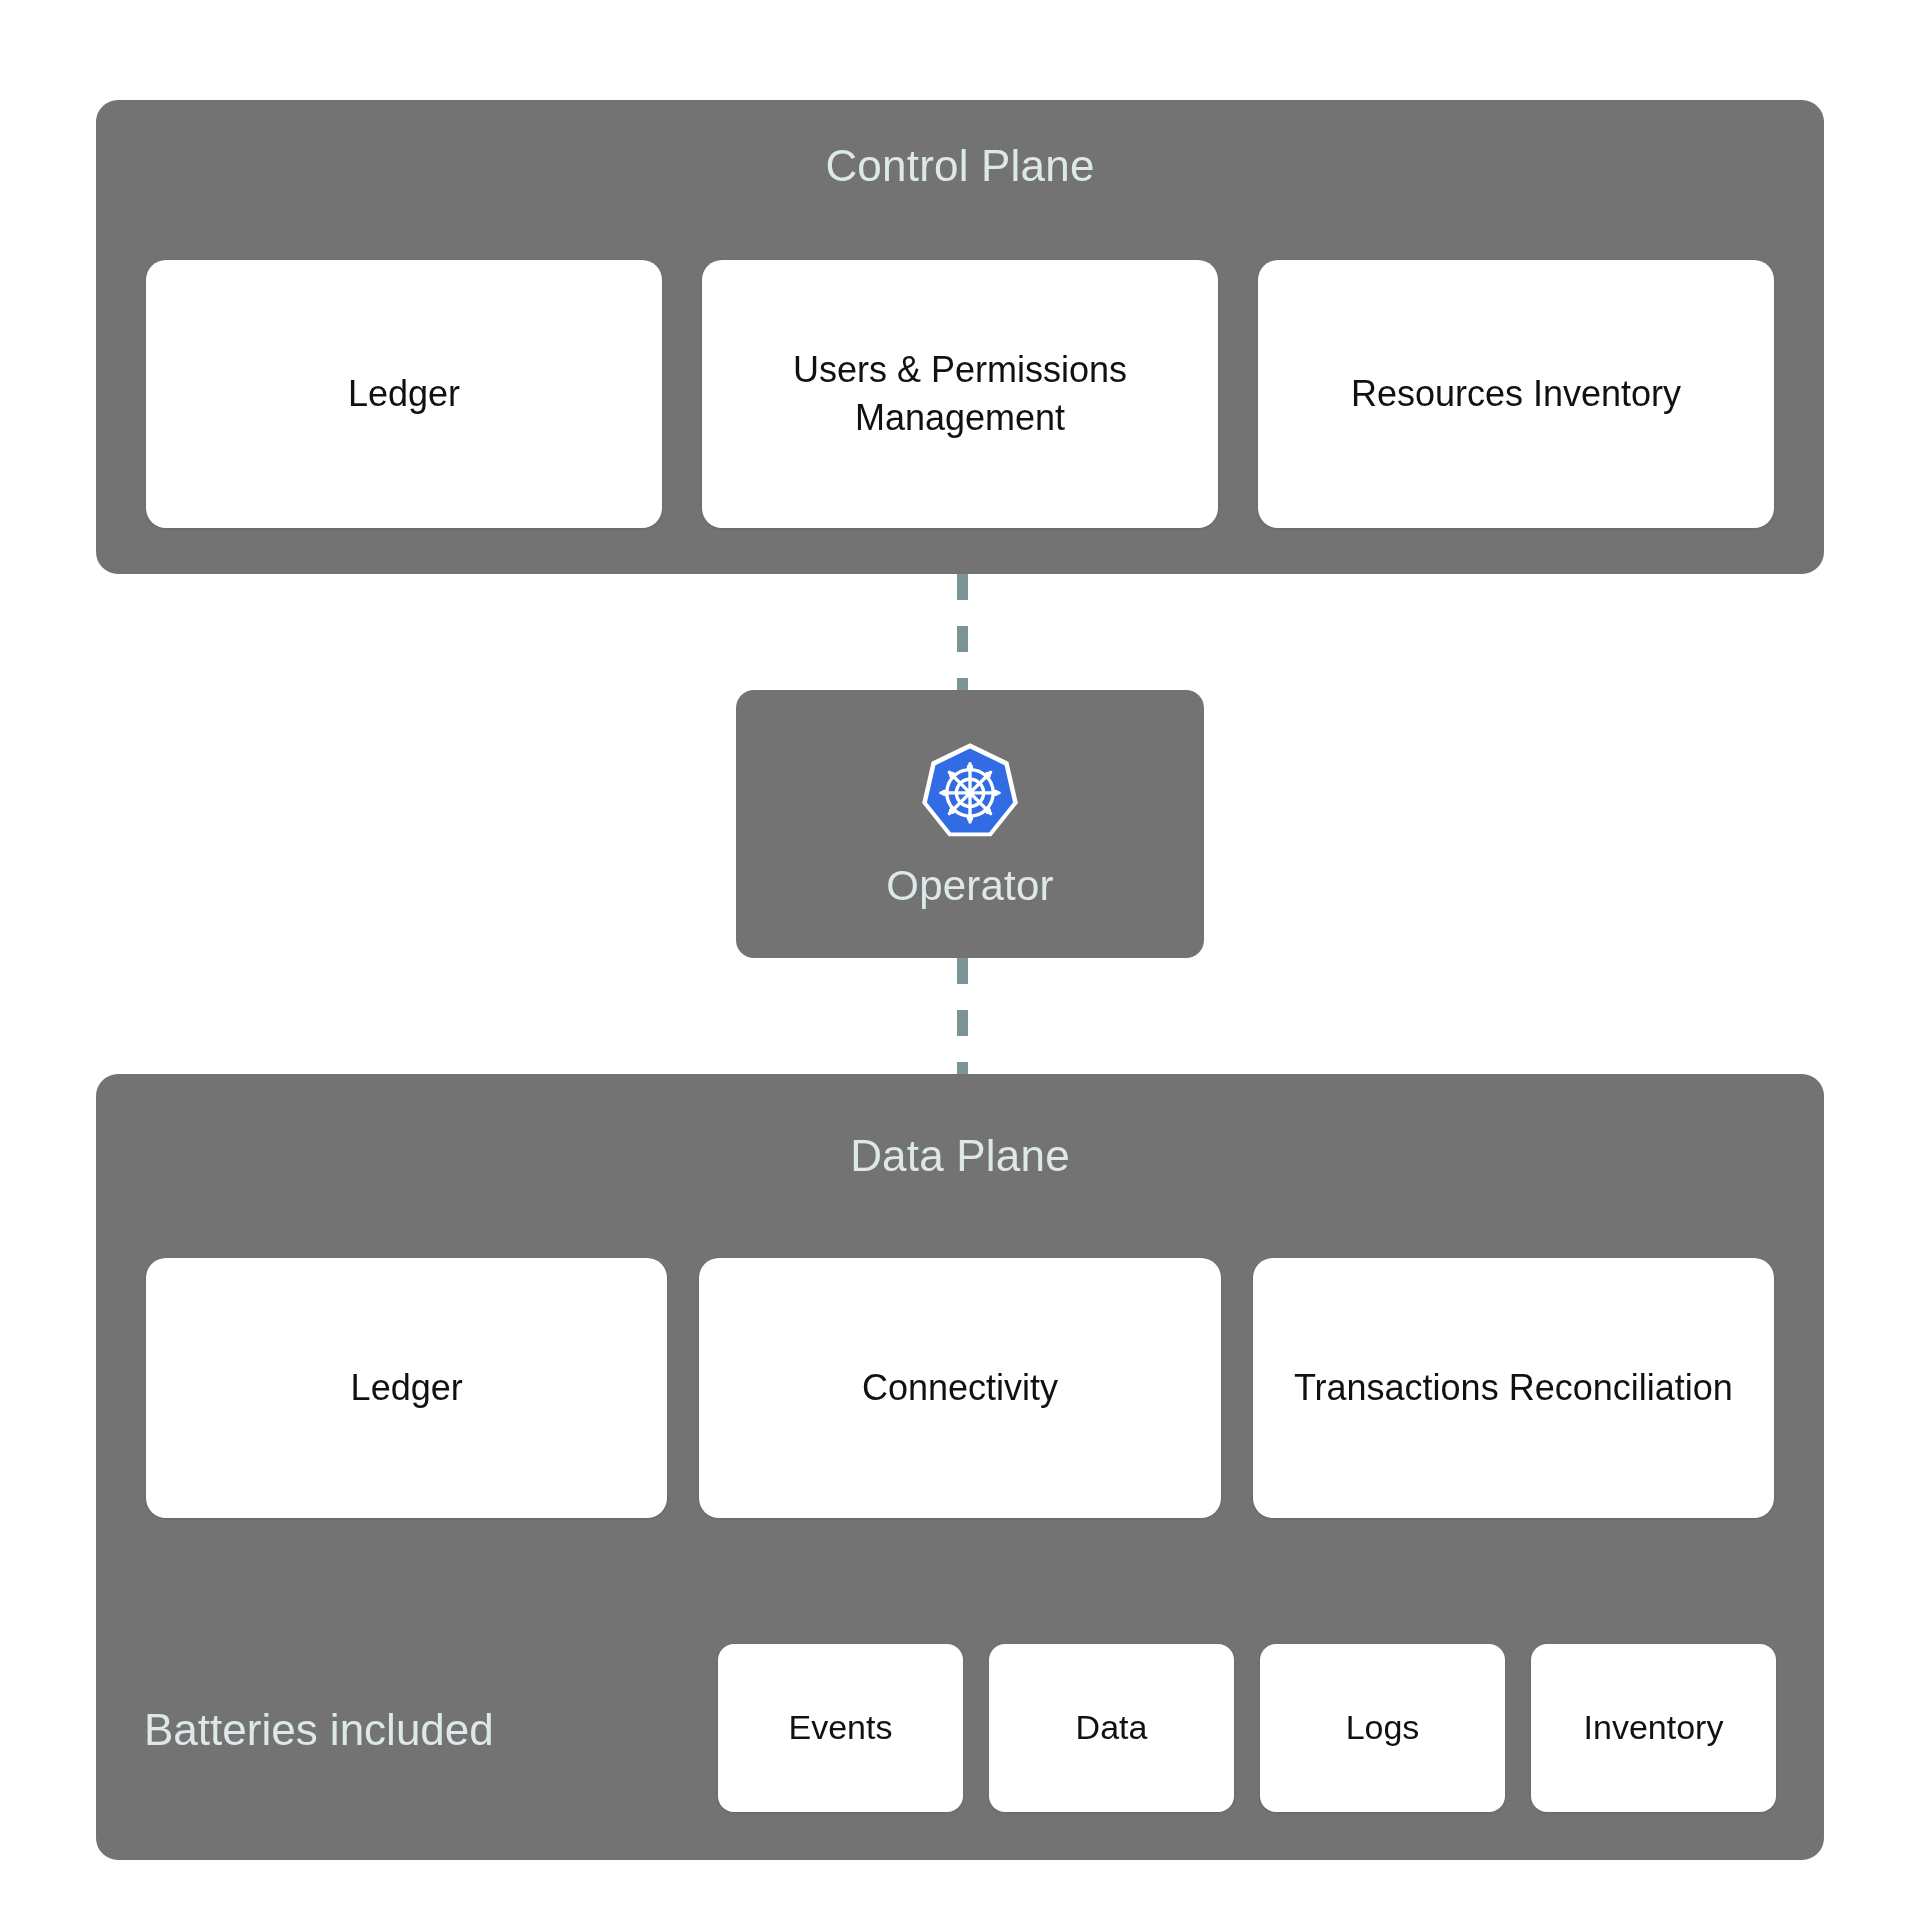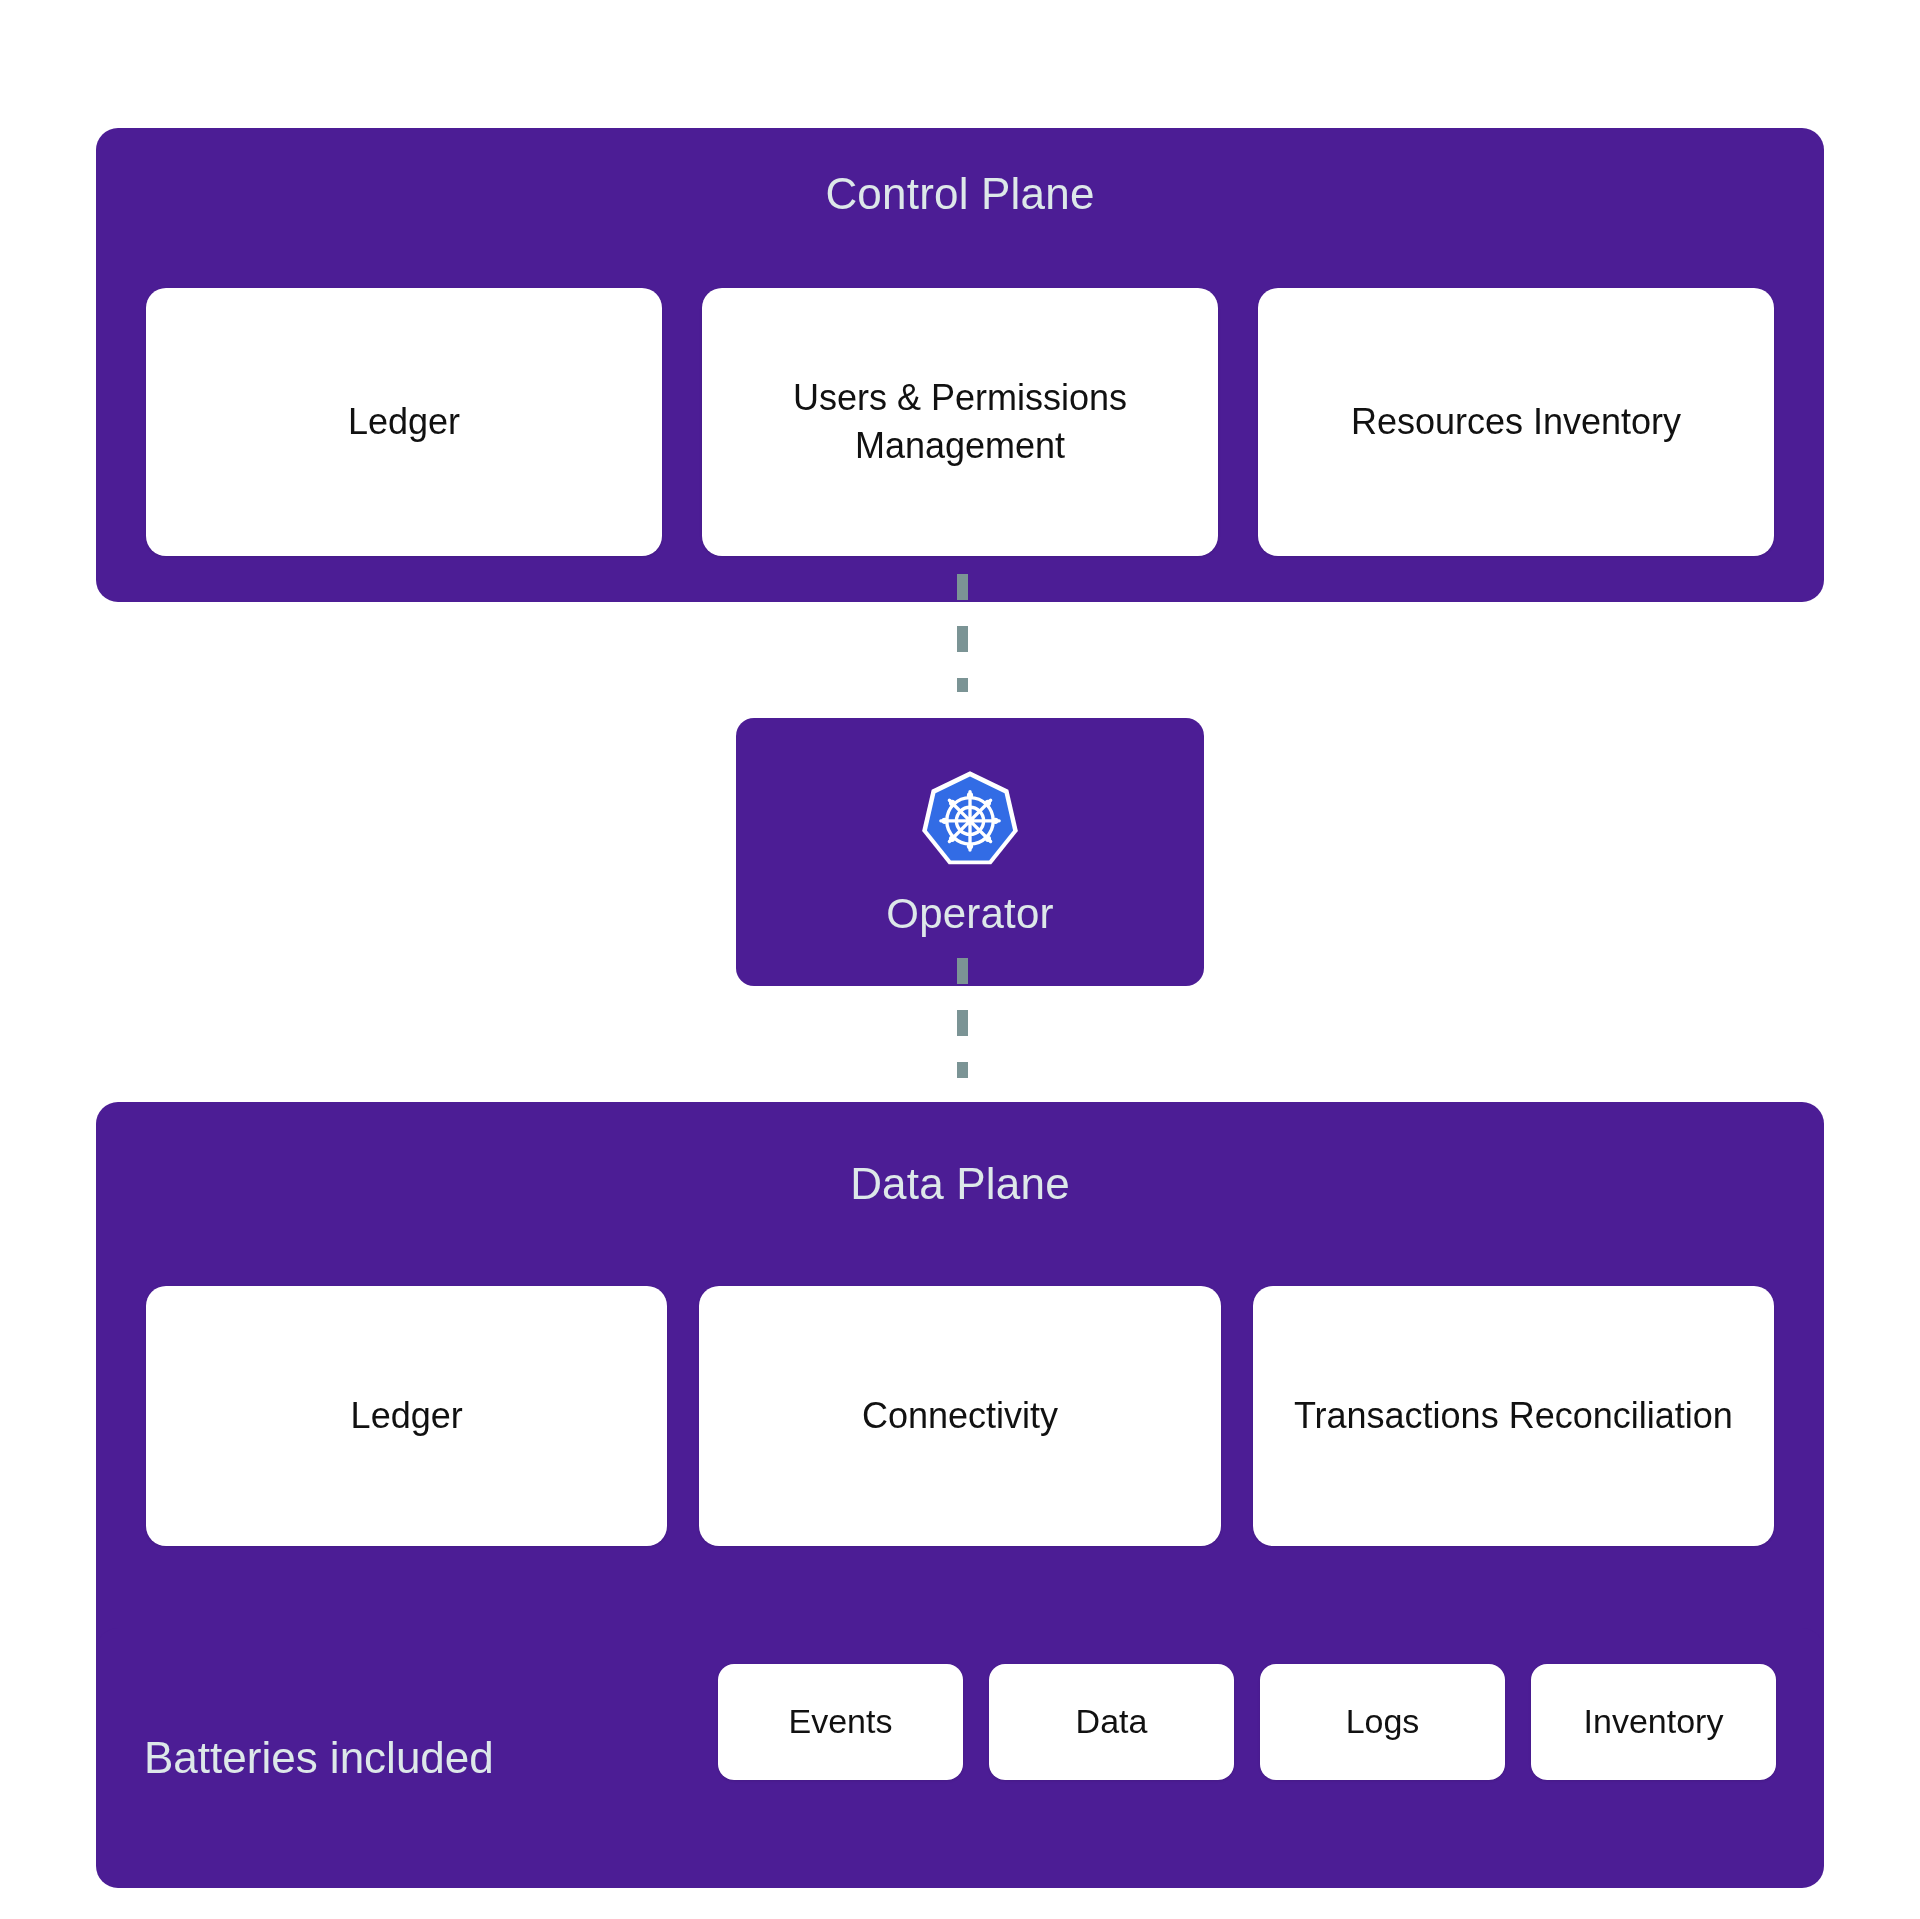--- a/index.html
+++ b/index.html
@@ -19,24 +19,23 @@
     position: relative;
     width: 1920px;
     height: 1919px;
     box-sizing: border-box;
     padding: 0;
   }
 
   
   .panel {
     position: absolute;
-    background: #4c1d95;
+    background: #737373;
     border-radius: 22px;
     box-sizing: border-box;
-    margin-top: 28px;
   }
 
   .panel-title {
     width: 100%;
     text-align: center;
     color: #DDE8E9;
     font-size: 44px;
     font-weight: 400;
     letter-spacing: 0.2px;
     line-height: 1;
@@ -154,23 +153,23 @@
     transform: translateY(-50%);
     color: #DDE8E9;
     font-size: 44px;
     font-weight: 400;
     white-space: nowrap;
     user-select: none;
   }
   #batteries .card-row {
     position: absolute;
     left: 622px;
-    top: 36px;
+    top: 44px;
     width: 1058px;
-    height: 116px;
+    height: 168px;
     display: flex;
     gap: 26px;
   }
   #batteries .card {
     flex: 1 1 0;
     border-radius: 16px;
     font-size: 34px;
   }
 </style>
 </head>

